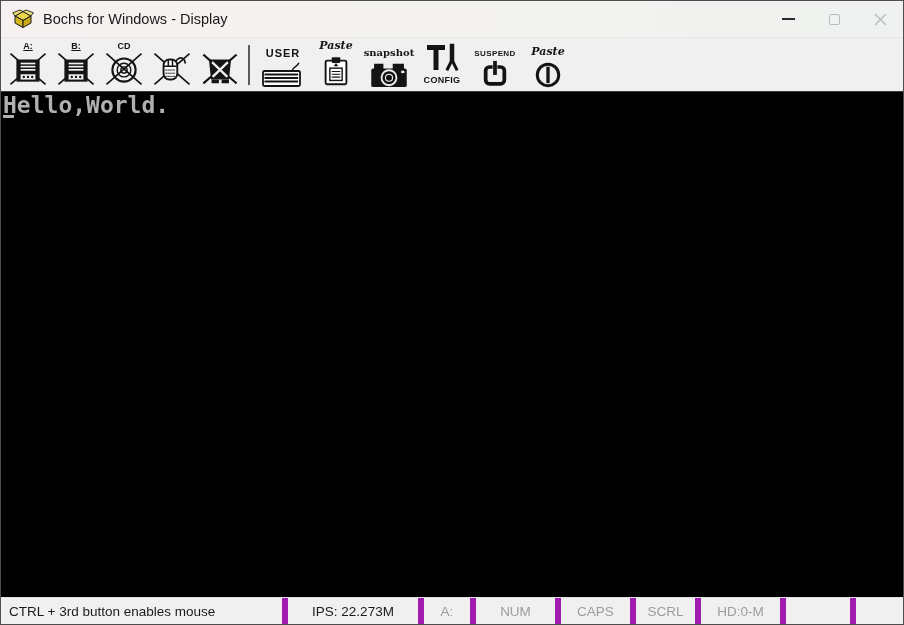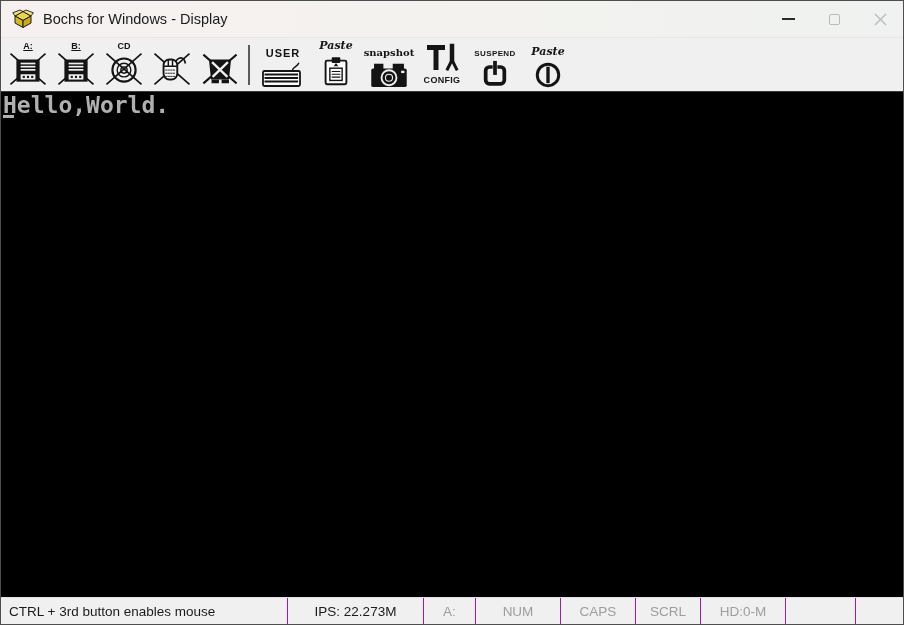--- a/index.html
+++ b/index.html
@@ -69,21 +69,21 @@
   .vga-cursor { position:absolute; left:2px; top:23px; width:11px; height:3px; background:#b0b0b0; }
   
   .statusbar {
     height:27px; flex:0 0 27px;
     background:#f0f0f0; border-top:1px solid #e2e2e2;
     display:flex; align-items:stretch;
     font-size:13.5px;
   }
   .seg {
     display:flex; align-items:center; justify-content:center;
-    border-right:1px solid #a21caf; height:100%;
+    border-right:6px solid #a21caf; height:100%;
   }
   .seg.first { justify-content:flex-start; padding-left:8px; }
   .seg.dark span { color:#1b1b1b; }
   .seg.dim span { color:#9d9d9d; }
   .seg.last { border-right:none; flex:1; }
 </style>
 </head>
 <body>
 
 <div class="window">

